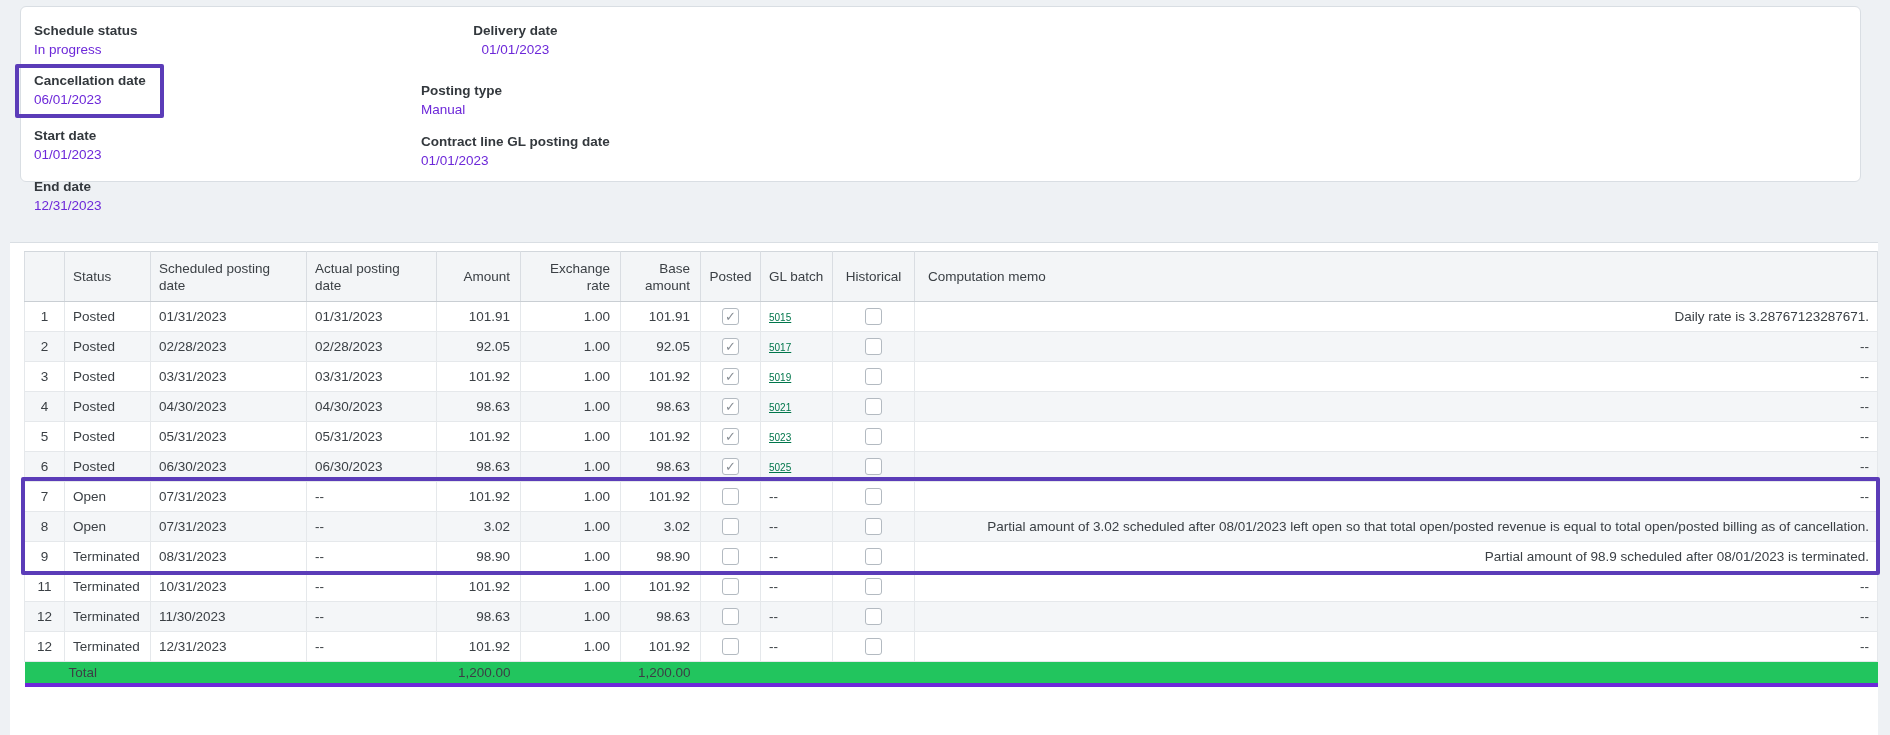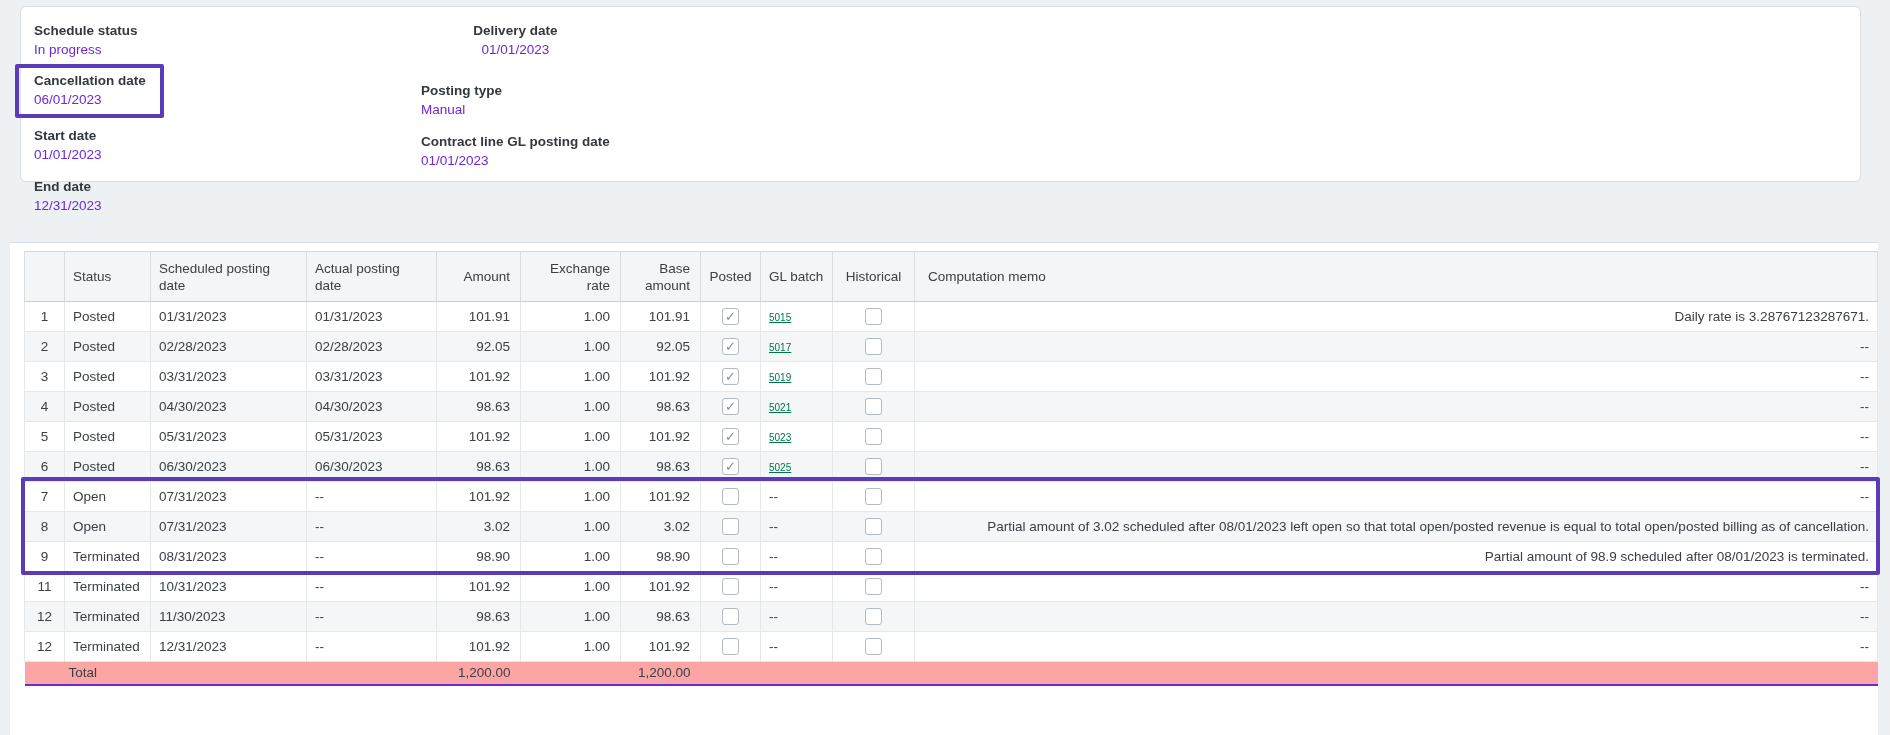--- a/index.html
+++ b/index.html
@@ -79,23 +79,23 @@
 
   .cb{
     display:inline-flex;align-items:center;justify-content:center;
     width:17px;height:17px;box-sizing:border-box;
     border:1px solid #b3bac1;border-radius:3px;background:#fff;
     font-size:13px;color:#878d94;line-height:1;
     vertical-align:middle;
   }
 
   tr.total-row td{
-    height:23px;background:#fca5a5;
+    height:23px;background:#22c55e;
     border-left:none;border-right:none;
-    border-top:1px solid #ccd1d6;border-bottom:2px solid #6d28d9;margin-top:16px;
+    border-top:1px solid #ccd1d6;border-bottom:4px solid #6d28d9;margin-top:16px;
   }
   td.total-label{padding-left:44px !important;}
 
   .rows-hl-box{
     position:absolute;left:11px;top:234px;width:1859px;height:98px;
     border:4px solid #5b3cb8;border-radius:2px;
     box-sizing:border-box;
     pointer-events:none;z-index:5;
   }
 </style>

